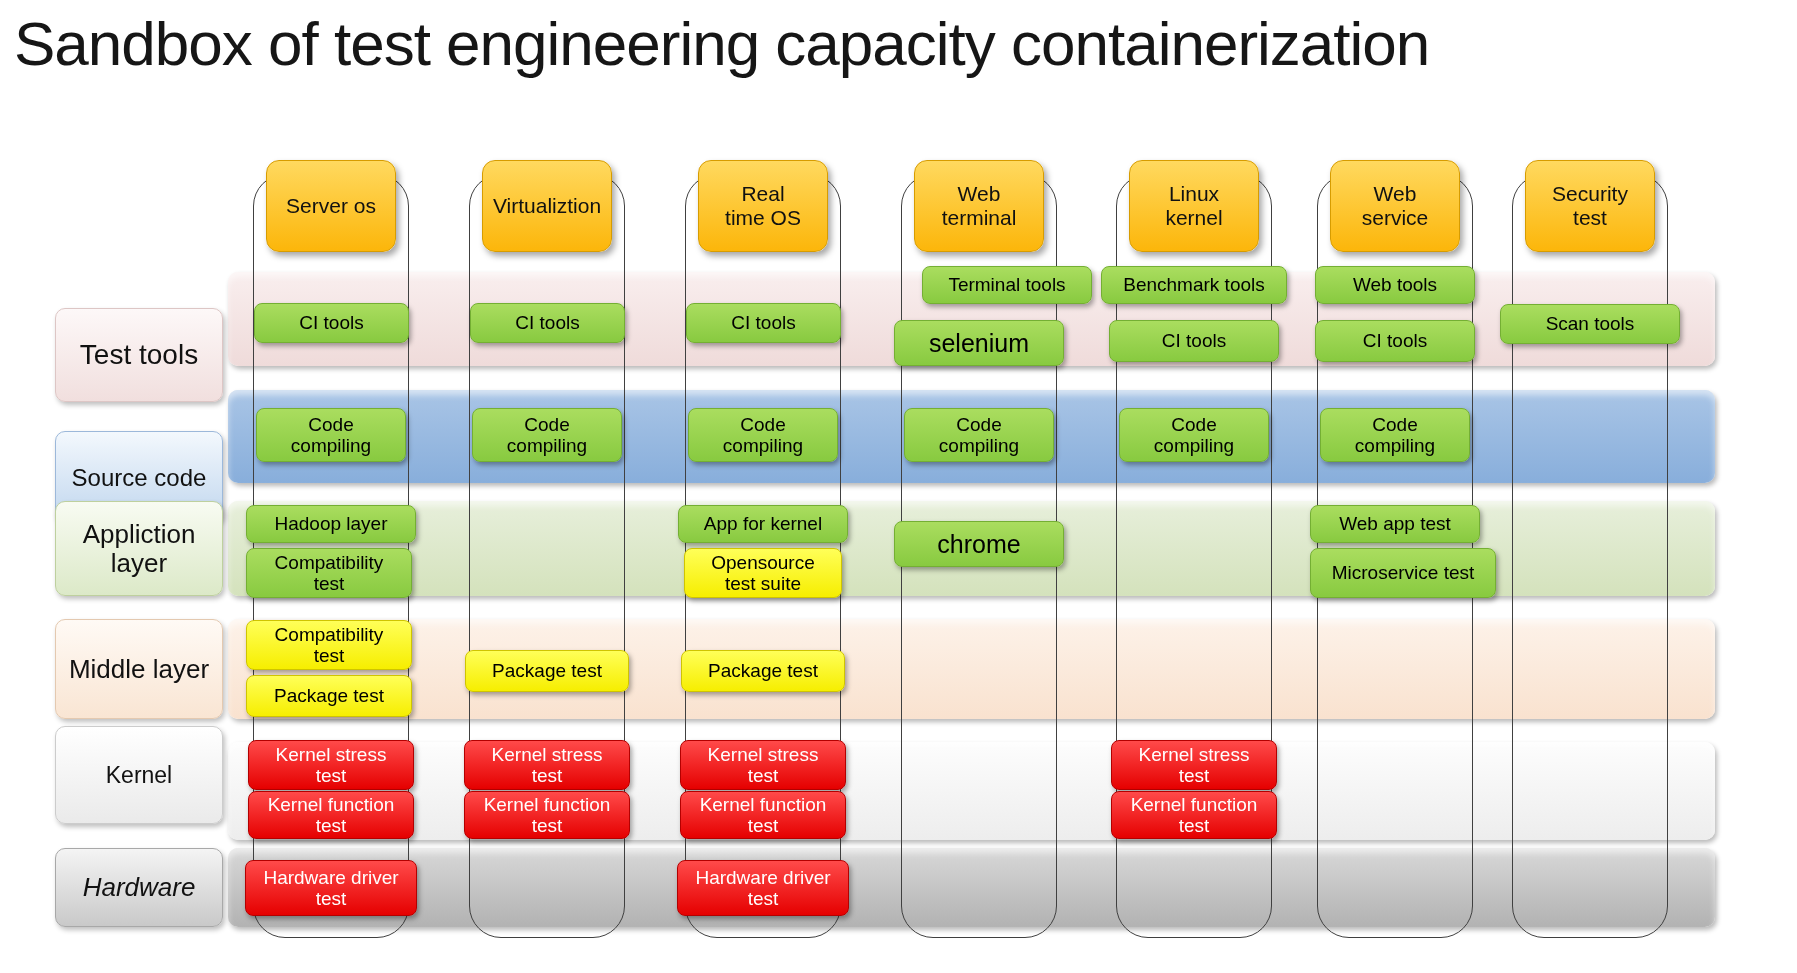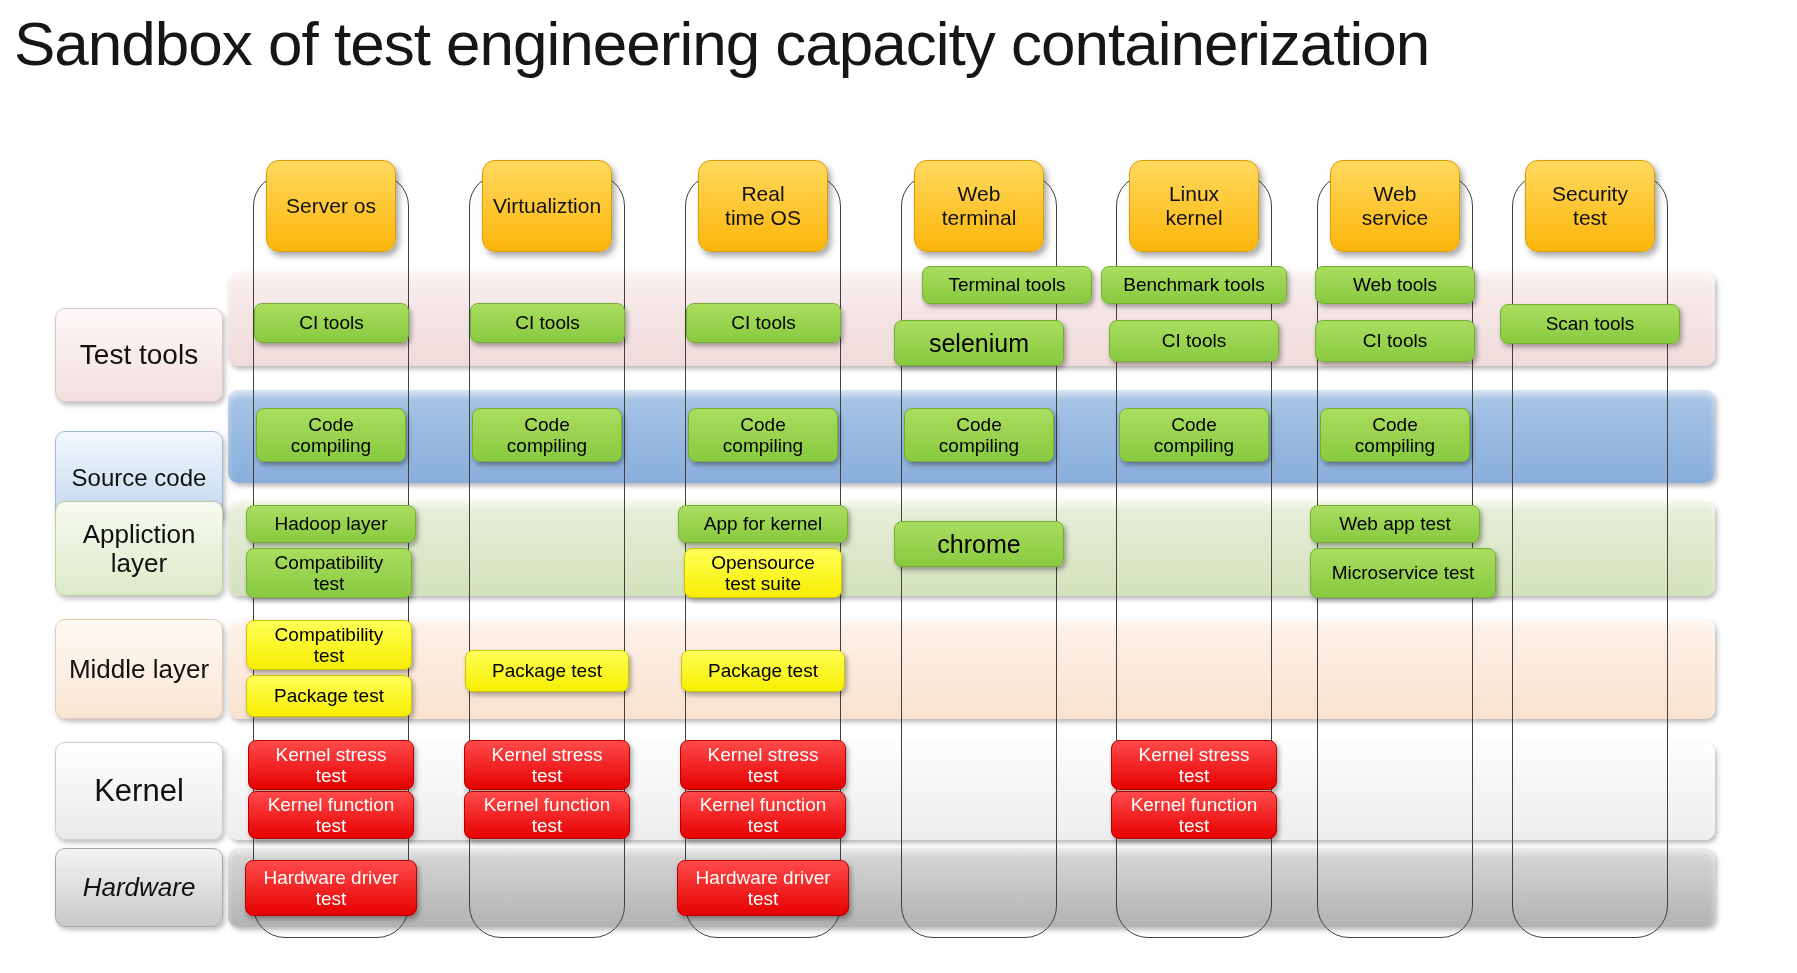--- a/index.html
+++ b/index.html
@@ -21,21 +21,21 @@
   .band.kernel{top:742px;height:98px;background:linear-gradient(180deg,#fdfdfd,#ededed);}
   .band.hardware{top:848px;height:79px;background:linear-gradient(180deg,#d8d8d8,#b2b2b2);}
   
   .rlabel{position:absolute;left:55px;width:168px;z-index:2;border-radius:10px;
           display:flex;align-items:center;justify-content:center;text-align:center;
           line-height:1.08;box-shadow:2px 3px 5px rgba(0,0,0,.25);color:#111;box-sizing:border-box;padding:2px 8px;}
   .rlabel.test{top:272px;height:94px;font-size:28px;background:linear-gradient(180deg,#fdf8f8,#f1dfde);border:1px solid #ddc6c5;margin-top:36px;}
   .rlabel.source{top:390px;height:93px;font-size:24px;background:linear-gradient(180deg,#f3f8fd,#c0d6ee);border:1px solid #9cb8da;margin-top:41px;}
   .rlabel.app{top:501px;height:95px;font-size:26px;background:linear-gradient(180deg,#f8fbf2,#dce9c8);border:1px solid #bed09e;}
   .rlabel.middle{top:619px;height:100px;font-size:26px;background:linear-gradient(180deg,#fffaf5,#f9e5d3);border:1px solid #e4c9b0;}
-  .rlabel.kernel{top:742px;height:98px;font-size:31px;background:linear-gradient(180deg,#ffffff,#eaeaea);border:1px solid #cccccc;}
+  .rlabel.kernel{top:726px;height:98px;font-size:23px;background:linear-gradient(180deg,#ffffff,#eaeaea);border:1px solid #cccccc;}
   .rlabel.hardware{top:848px;height:79px;font-size:26px;background:linear-gradient(180deg,#f4f4f4,#c9c9c9);border:1px solid #a8a8a8;font-style:italic;}
   
   .pill{position:absolute;top:174px;height:764px;width:156px;border:1px solid #404040;
         border-radius:32px;z-index:3;background:transparent;box-sizing:border-box;}
   
   .hdr{position:absolute;top:160px;height:92px;width:130px;z-index:5;border-radius:13px;
        background:linear-gradient(180deg,#ffd95f,#fcb60a);border:1px solid #d79c00;
        box-shadow:3px 4px 6px rgba(0,0,0,.35);display:flex;align-items:center;justify-content:center;
        text-align:center;font-size:21px;line-height:1.15;color:#111;box-sizing:border-box;padding:2px 4px;}
   .hdr.narrow{padding:2px 22px;}

